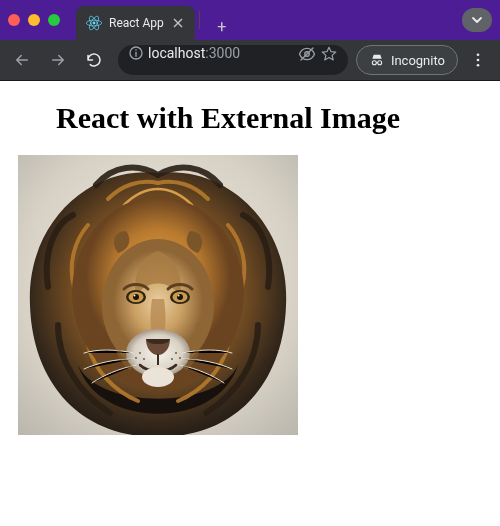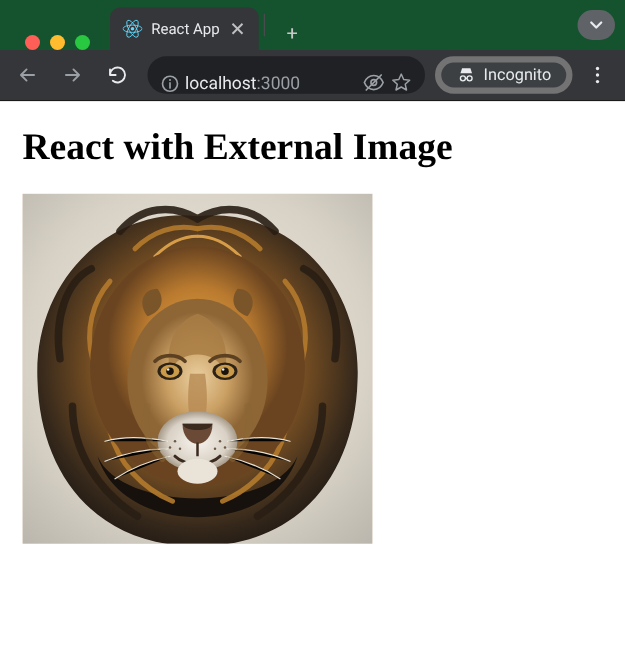--- a/index.html
+++ b/index.html
@@ -13,24 +13,24 @@
 
     
     .browser-chrome {
       background: #2b2b2b;
       border-bottom: 1px solid #1a1a1a;
     }
 
     
     .titlebar {
       display: flex;
-      align-items: flex-end;
-      background: #14532d;
+      align-items: center;
+      background: #4c1d95;
       height: 40px;
-      padding-left: 20px;
+      padding-left: 8px;
       position: relative;
     }
     .traffic-lights {
       display: flex;
       gap: 8px;
       align-items: center;
       margin-right: 16px;
     }
     .traffic-light {
       width: 12px;
@@ -138,57 +138,58 @@
       cursor: pointer;
     }
     .toolbar-btn.enabled { color: #e8eaed; }
 
     .omnibox {
       flex: 1;
       height: 30px;
       background: #202124;
       border-radius: 15px;
       display: flex;
-      align-items: flex-end;
+      align-items: flex-start;
       padding: 0 10px;
       color: #e8eaed;
       font-size: 14px;
       margin: 0 4px;
       gap: 4px;
       cursor: text;
     }
     .omnibox .url-host { color: #e8eaed; }
     .omnibox .url-path { color: #9aa0a6; }
     .omnibox .spacer { flex: 1; }
 
     .incognito-chip {
       display: flex;
       align-items: center;
       gap: 6px;
       height: 30px;
       padding: 0 12px;
       border-radius: 15px;
       background: #3c4043;
-      border: 5px solid #737373;
+      border: 1px solid #737373;
       color: #e8eaed;
       font-size: 13px;
       cursor: pointer;
     }
 
     
     .page {
       background: #ffffff;
       padding: 20px 18px;
     }
     .page h2 {
       font-family: Georgia, "Times New Roman", serif;
       font-size: 30px;
       font-weight: bold;
       color: #000;
       margin-bottom: 20px;
+      margin-left: 38px;
     }
     .page-image {
       width: 280px;
       height: 280px;
       background: #d9cdbd;
       position: relative;
       overflow: hidden;
       display: block;
     }
     .page-image svg { width: 100%; height: 100%; display: block; }

